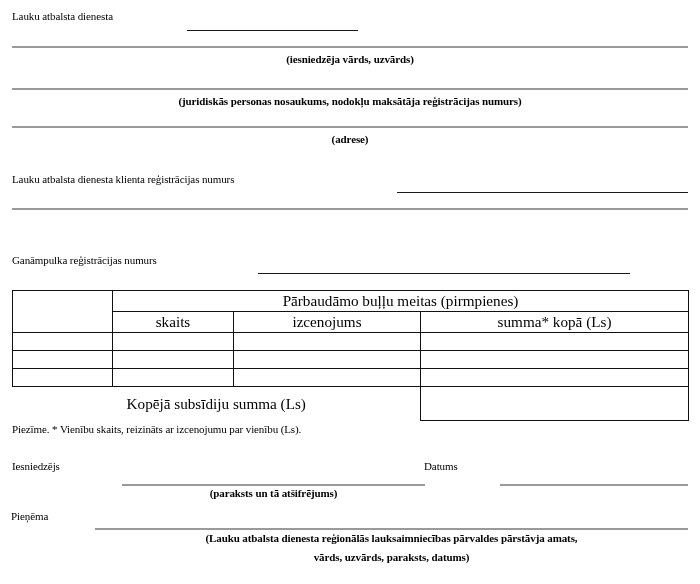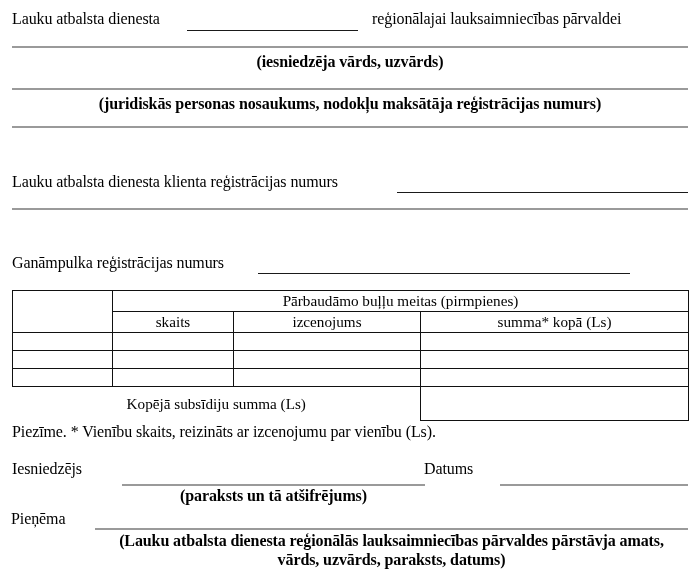--- a/index.html
+++ b/index.html
@@ -20,21 +20,21 @@
   .page {
     position: absolute;
     left: 0;
     top: 0;
     width: 700px;
     height: 584px;
   }
 
   .txt {
     position: absolute;
-    font-size: 16px;
+    font-size: 11px;
     line-height: 1.05;
     white-space: nowrap;
     letter-spacing: -0.1px;
   }
   .txt.center {
     text-align: center;
     white-space: nowrap;
     font-weight: bold;
   }
 
@@ -86,32 +86,32 @@
 </head>
 <body>
 
 <div class="page">
 
   <div class="txt" style="left:12px; top:11px;">Lauku atbalsta dienesta</div>
 
   <div class="uline" style="left:187px; top:30px; width:171px;"></div>
   <div class="txt" style="left:190px; top:12px; width:166px; text-align:center; white-space:nowrap;"></div>
 
-  <div class="txt" style="left:372px; top:11px;">reģionālajai lauksaimniecības pārvaldei</div>
 
   <div class="rule" style="left:12px; top:46px; width:676px;"></div>
   <div class="txt" style="left:12px; top:27px; width:676px; text-align:center;"></div>
   <div class="txt center" style="left:12px; top:54px; width:676px;">(iesniedzēja vārds, uzvārds)</div>
 
   <div class="rule" style="left:12px; top:88px; width:676px;"></div>
   <div class="txt" style="left:12px; top:69px; width:676px; text-align:center;"></div>
   <div class="txt center" style="left:12px; top:96px; width:676px;">(juridiskās personas nosaukums, nodokļu maksātāja reģistrācijas numurs)</div>
 
   <div class="rule" style="left:12px; top:126px; width:676px;"></div>
   <div class="txt" style="left:12px; top:107px; width:676px; text-align:center;"></div>
+  <div class="txt center" style="left:12px; top:134px; width:676px;">(adrese)</div>
 
   <div class="txt" style="left:12px; top:174px;">Lauku atbalsta dienesta klienta reģistrācijas numurs</div>
   <div class="uline" style="left:397px; top:192px; width:291px;"></div>
   <div class="txt" style="left:400px; top:174px; width:285px; text-align:center;"></div>
 
   <div class="rule" style="left:12px; top:208px; width:676px;"></div>
   <div class="txt" style="left:12px; top:190px; width:676px; text-align:center;"></div>
 
   <div class="txt" style="left:12px; top:255px;">Ganāmpulka reģistrācijas numurs</div>
   <div class="uline" style="left:258px; top:273px; width:372px;"></div>

